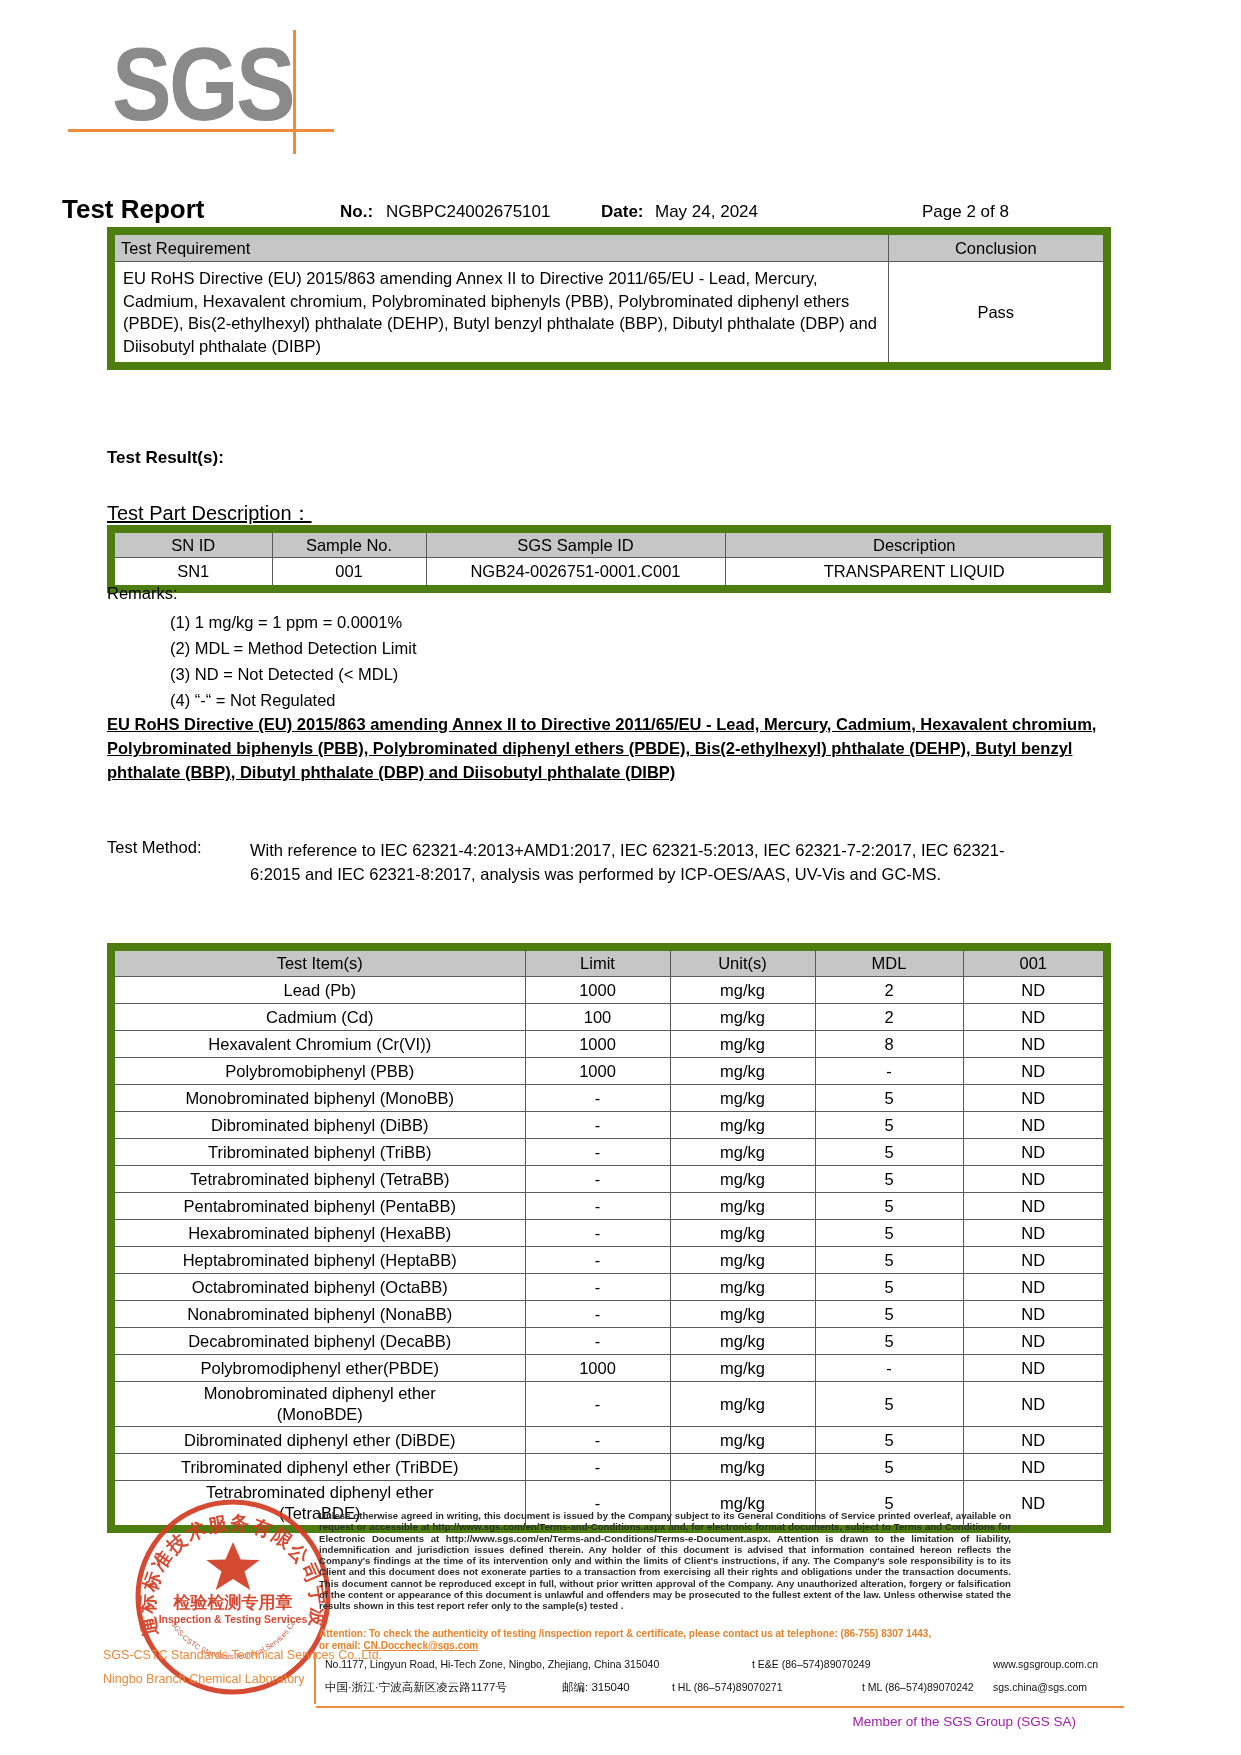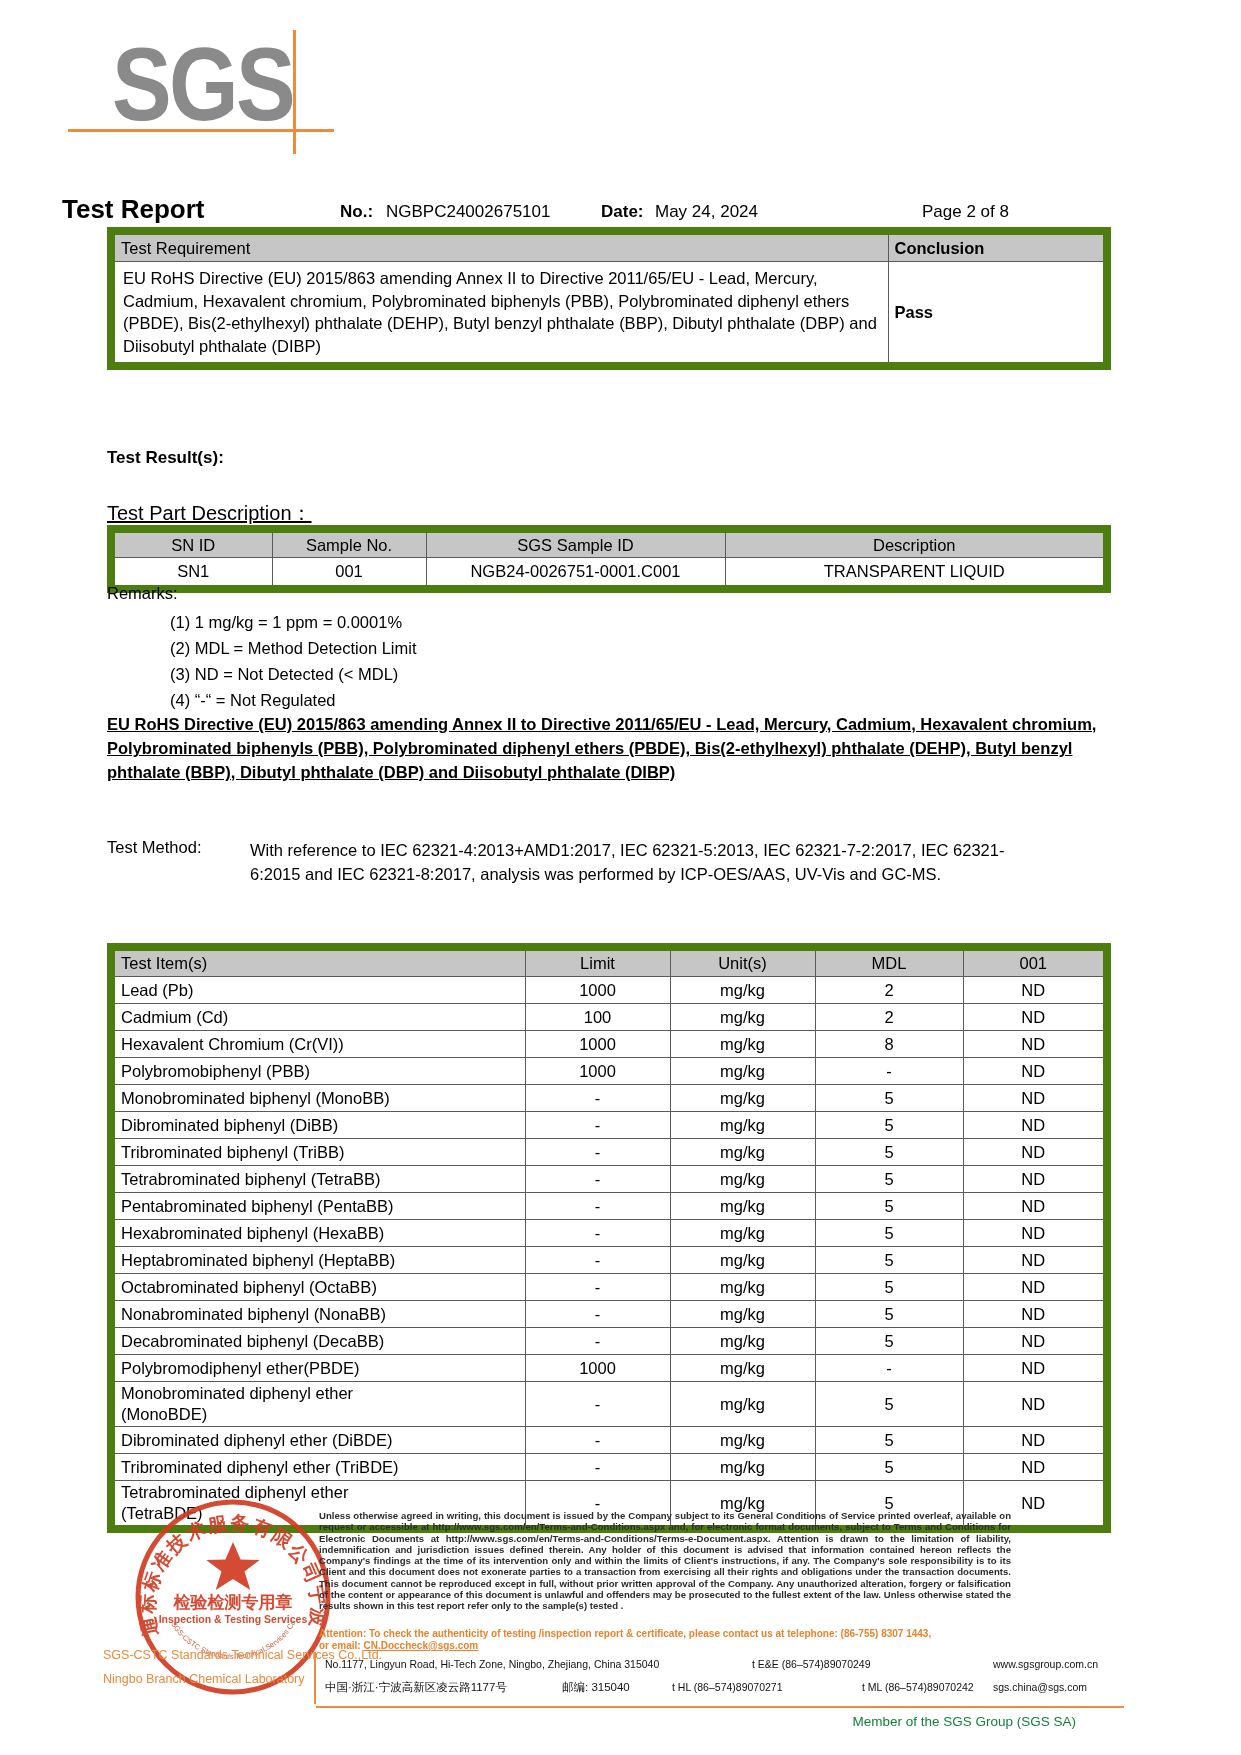--- a/index.html
+++ b/index.html
@@ -20,21 +20,21 @@
   
   table.doc{border-collapse:collapse;table-layout:fixed;background:#fff;}
   table.doc td,table.doc th{border:1px solid #5a5a5a;font-size:16.5px;font-weight:normal;
         padding:1px 6px;overflow:hidden;}
   table.doc{border:8px solid #4d7c0f;}
   table.doc .hdr{background:#c6c6c6;}
 
   .req-table{position:absolute;left:107px;top:227px;width:996px;}
   .req-table th{height:24px;font-weight:bold;}
   .req-table .c1{text-align:left;}
-  .req-table .c2{text-align:left;font-weight:bold;}
+  .req-table .c2{text-align:center;}
   .req-table td.c1{line-height:22.5px;padding:5px 8px;}
 
   .heading-results{position:absolute;left:107px;top:448px;font-size:17px;font-weight:bold;}
   .heading-part{position:absolute;left:107px;top:500px;font-size:20px;text-decoration:underline;}
 
   .part-table{position:absolute;left:107px;top:525px;width:996px;}
   .part-table th{height:22px;text-align:center;}
   .part-table td{height:25px;text-align:center;}
 
   .remarks{position:absolute;left:107px;top:584px;font-size:16.5px;}
@@ -43,36 +43,36 @@
 
   .section-heading{position:absolute;left:107px;top:712px;width:992px;font-size:16.5px;
         font-weight:bold;text-decoration:underline;line-height:24px;}
 
   .tm-label{position:absolute;left:107px;top:838px;font-size:16.5px;}
   .tm-text{position:absolute;left:250px;top:838px;width:784px;font-size:16.5px;line-height:24px;}
 
   .res-table{position:absolute;left:107px;top:943px;width:996px;}
   .res-table th{height:23px;text-align:center;}
   .res-table td{text-align:center;height:24px;line-height:21px;}
-  .res-table td.item-col,.res-table th.item-col{text-align:left;white-space:pre-line;}
+  .res-table td.item-col,.res-table th.item-col{text-align:center;white-space:pre-line;}
 
   
   .stamp{position:absolute;left:133px;top:1496px;width:200px;height:206px;opacity:.92;}
   .company1{position:absolute;left:103px;top:1648px;font-size:12.5px;color:#e98a3c;white-space:nowrap;}
   .company2{position:absolute;left:103px;top:1672px;font-size:12.5px;color:#e98a3c;white-space:nowrap;}
 
   .legal{position:absolute;left:319px;top:1510px;width:692px;font-size:9.6px;line-height:11.3px;
         text-align:justify;color:#2c2c2c;font-weight:bold;}
   .attn{position:absolute;left:319px;font-size:10px;font-weight:bold;color:#e8832c;white-space:nowrap;}
   .attn .em{text-decoration:underline;}
   .addr{position:absolute;font-size:10.5px;white-space:nowrap;color:#111;}
   .addr-cn{font-size:11.5px;}
   .v-orange{position:absolute;left:314px;top:1652px;width:2px;height:52px;background:#f08a3c;}
   .h-orange{position:absolute;left:316px;top:1706px;width:808px;height:2px;background:#f08a3c;}
-  .member{position:absolute;right:94px;top:1714px;font-size:13.5px;color:#15803d;}
+  .member{position:absolute;right:94px;top:1714px;font-size:13.5px;color:#a21caf;}
 </style>
 </head>
 <body>
 
 <div class="page">
 
   <div class="logo">SGS</div>
   <div class="logo-vline"></div>
   <div class="logo-hline"></div>
 

